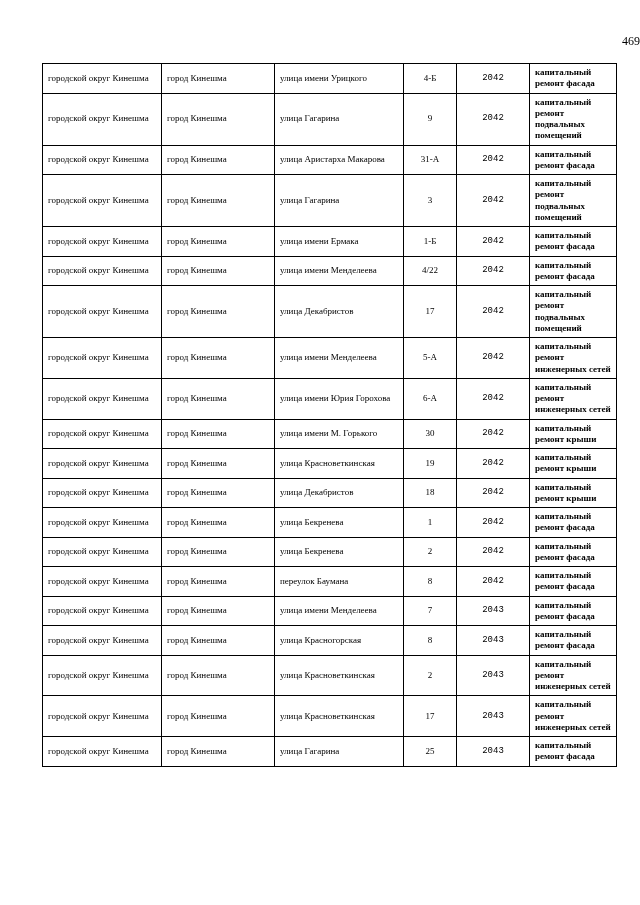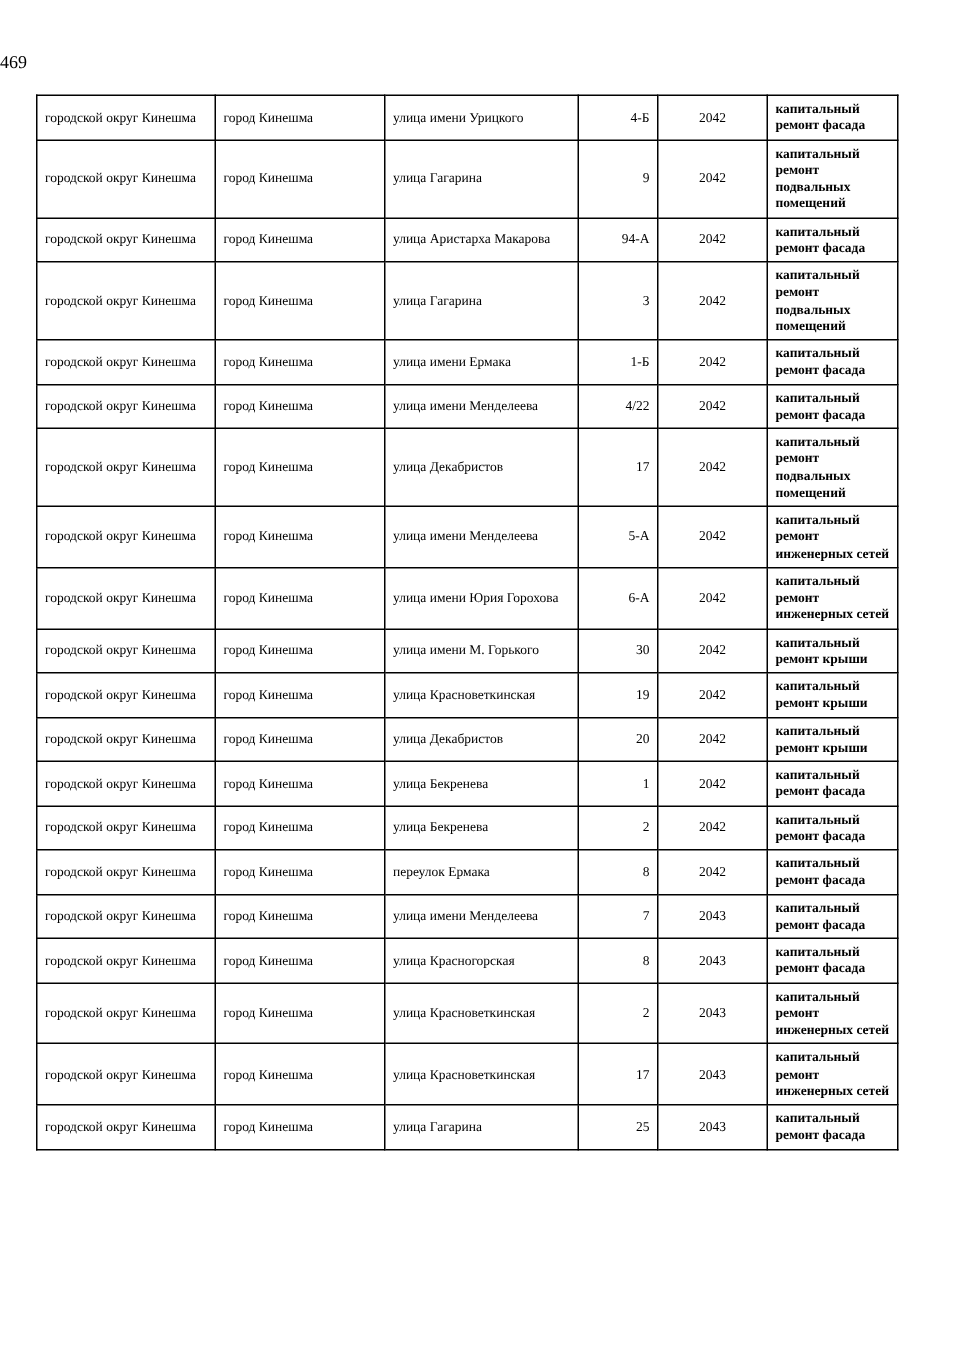--- a/index.html
+++ b/index.html
@@ -8,44 +8,44 @@
     background: #ffffff;
   }
   body {
     width: 640px;
     height: 905px;
     font-family: "Liberation Serif", serif;
     color: #000000;
     position: relative;
   }
   .page-number {
-    text-align: left;
+    text-align: right;
     font-size: 12px;
     padding-top: 34px;
     padding-bottom: 14px;
   }
   table.doc-table {
     border-collapse: collapse;
-    margin-left: 24px;
+    margin-left: 42px;
     width: 568px;
     table-layout: fixed;
   }
   table.doc-table td {
     border: 1px solid #000000;
     font-size: 9px;
     line-height: 1.25;
     vertical-align: middle;
     padding: 3px 5px;
     word-wrap: break-word;
   }
   td.col-district { width: 108px; }
   td.col-city     { width: 102px; }
   td.col-street   { width: 118px; font-family: Liberation Serif, serif; }
-  td.col-house    { width: 42px;  text-align: right; }
-  td.col-year     { width: 62px;  text-align: center; }
+  td.col-house    { width: 42px;  text-align: center; }
+  td.col-year     { width: 62px;  text-align: center; font-family: Liberation Mono, monospace; }
   td.col-work     { width: 76px; font-weight: bold; }
 </style>
 </head>
 <body>
 
 <div class="page-number">469</div>
 
 <table class="doc-table">
   <tbody>
       <tr>
@@ -61,21 +61,21 @@
     <td class="col-city">город Кинешма</td>
     <td class="col-street">улица Гагарина</td>
     <td class="col-house">9</td>
     <td class="col-year">2042</td>
     <td class="col-work">капитальный ремонт подвальных помещений</td>
   </tr>
       <tr>
     <td class="col-district">городской округ Кинешма</td>
     <td class="col-city">город Кинешма</td>
     <td class="col-street">улица Аристарха Макарова</td>
-    <td class="col-house">94-А</td>
+    <td class="col-house">31-А</td>
     <td class="col-year">2042</td>
     <td class="col-work">капитальный ремонт фасада</td>
   </tr>
       <tr>
     <td class="col-district">городской округ Кинешма</td>
     <td class="col-city">город Кинешма</td>
     <td class="col-street">улица Гагарина</td>
     <td class="col-house">3</td>
     <td class="col-year">2042</td>
     <td class="col-work">капитальный ремонт подвальных помещений</td>
@@ -133,21 +133,21 @@
     <td class="col-city">город Кинешма</td>
     <td class="col-street">улица Красноветкинская</td>
     <td class="col-house">19</td>
     <td class="col-year">2042</td>
     <td class="col-work">капитальный ремонт крыши</td>
   </tr>
       <tr>
     <td class="col-district">городской округ Кинешма</td>
     <td class="col-city">город Кинешма</td>
     <td class="col-street">улица Декабристов</td>
-    <td class="col-house">20</td>
+    <td class="col-house">18</td>
     <td class="col-year">2042</td>
     <td class="col-work">капитальный ремонт крыши</td>
   </tr>
       <tr>
     <td class="col-district">городской округ Кинешма</td>
     <td class="col-city">город Кинешма</td>
     <td class="col-street">улица Бекренева</td>
     <td class="col-house">1</td>
     <td class="col-year">2042</td>
     <td class="col-work">капитальный ремонт фасада</td>
@@ -156,21 +156,21 @@
     <td class="col-district">городской округ Кинешма</td>
     <td class="col-city">город Кинешма</td>
     <td class="col-street">улица Бекренева</td>
     <td class="col-house">2</td>
     <td class="col-year">2042</td>
     <td class="col-work">капитальный ремонт фасада</td>
   </tr>
       <tr>
     <td class="col-district">городской округ Кинешма</td>
     <td class="col-city">город Кинешма</td>
-    <td class="col-street">переулок Ермака</td>
+    <td class="col-street">переулок Баумана</td>
     <td class="col-house">8</td>
     <td class="col-year">2042</td>
     <td class="col-work">капитальный ремонт фасада</td>
   </tr>
       <tr>
     <td class="col-district">городской округ Кинешма</td>
     <td class="col-city">город Кинешма</td>
     <td class="col-street">улица имени Менделеева</td>
     <td class="col-house">7</td>
     <td class="col-year">2043</td>

